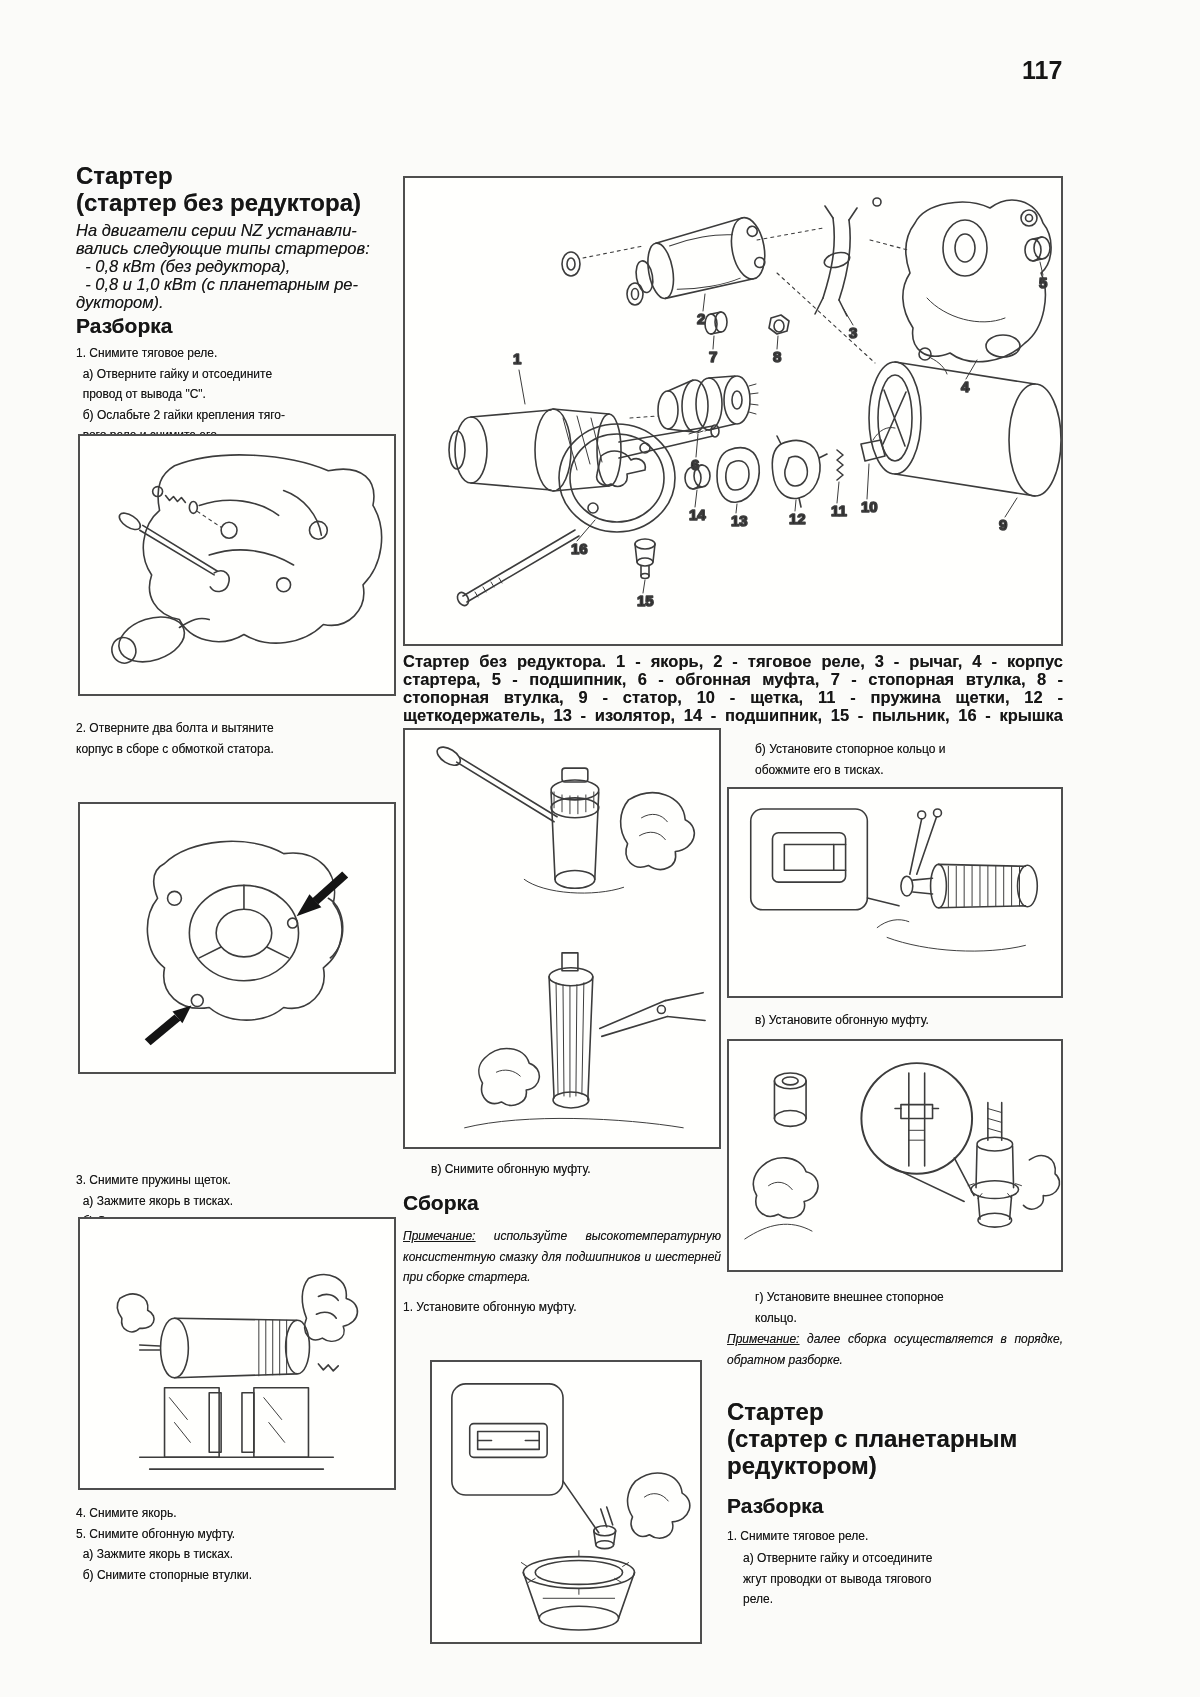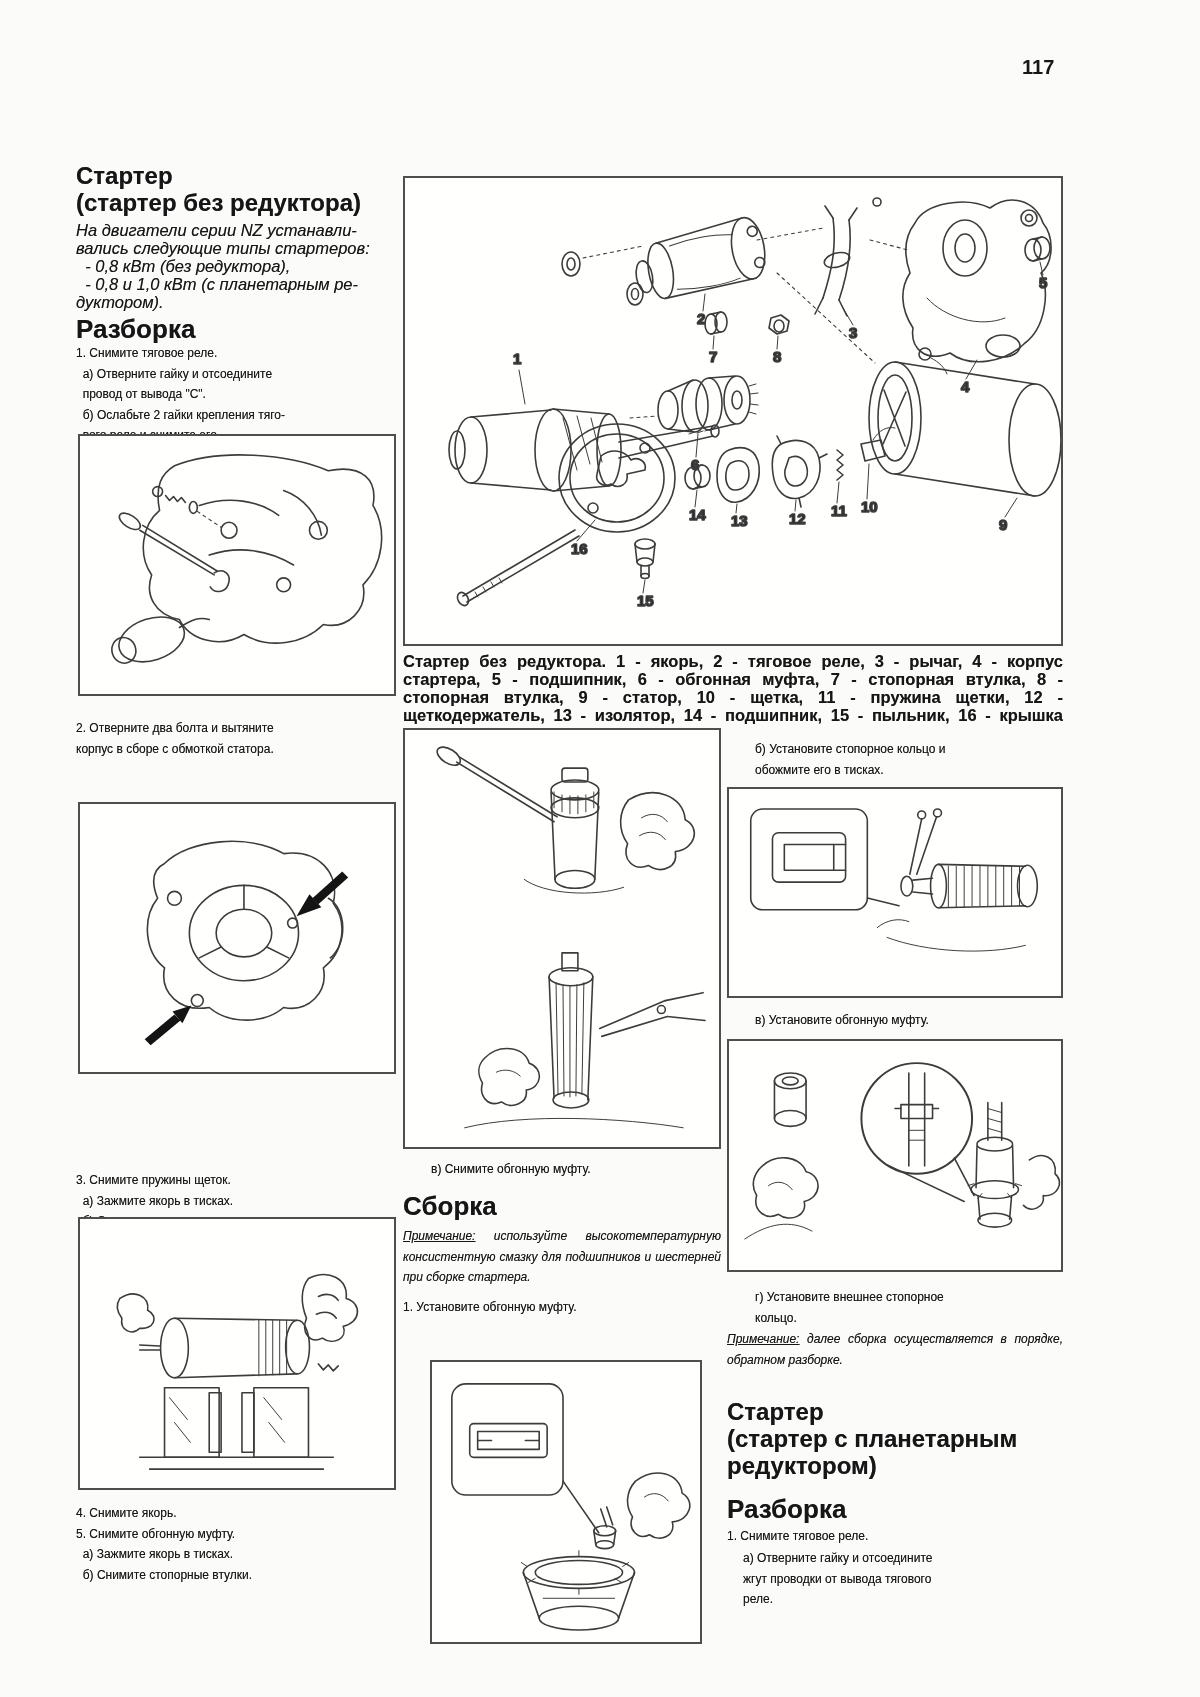--- a/index.html
+++ b/index.html
@@ -9,24 +9,24 @@
     font-family:"Liberation Sans", sans-serif;
     color:#161616;
     -webkit-font-smoothing:antialiased;
   }
   .page{position:absolute;inset:0;}
   .abs{position:absolute;}
   .ml{white-space:pre-wrap;}
   .txt{font-size:12px;line-height:20.5px;text-shadow:0 0 .4px rgba(20,20,20,.55);}
   .just{text-align:justify;}
   .ital{font-style:italic;}
-  .pgnum{font-size:20px;font-weight:700;}
+  .pgnum{font-size:25px;font-weight:700;}
   .title{font-size:37px;font-weight:700;letter-spacing:.5px;}
   .h2{font-size:24px;font-weight:700;line-height:27px;white-space:pre-line;text-shadow:0 0 .4px rgba(20,20,20,.6);}
-  .h3{font-size:26px;font-weight:700;text-shadow:0 0 .4px rgba(20,20,20,.6);}
+  .h3{font-size:21px;font-weight:700;text-shadow:0 0 .4px rgba(20,20,20,.6);}
   .figbox{border:2px solid #4e4e4e;background:#fffffd;box-sizing:border-box;}
   .figbox svg{display:block;width:100%;height:100%;}
   .caption{font-size:16.5px;font-weight:700;line-height:18px;text-align:justify;text-shadow:0 0 .4px rgba(20,20,20,.55);}
   .note .nlab{font-style:italic;text-decoration:underline;}
   .note .ntxt{font-style:italic;}
   .ind{padding-left:28px;box-sizing:border-box;}
   .pn{font:700 15px "Liberation Sans",sans-serif;fill:#1d1d1d;}
   .ln{stroke:#3c3c3c;stroke-width:1.6;fill:none;stroke-linecap:round;stroke-linejoin:round;}
   .thin{stroke-width:1;}
   .dash{stroke-dasharray:3 4;stroke-width:1.1;}

